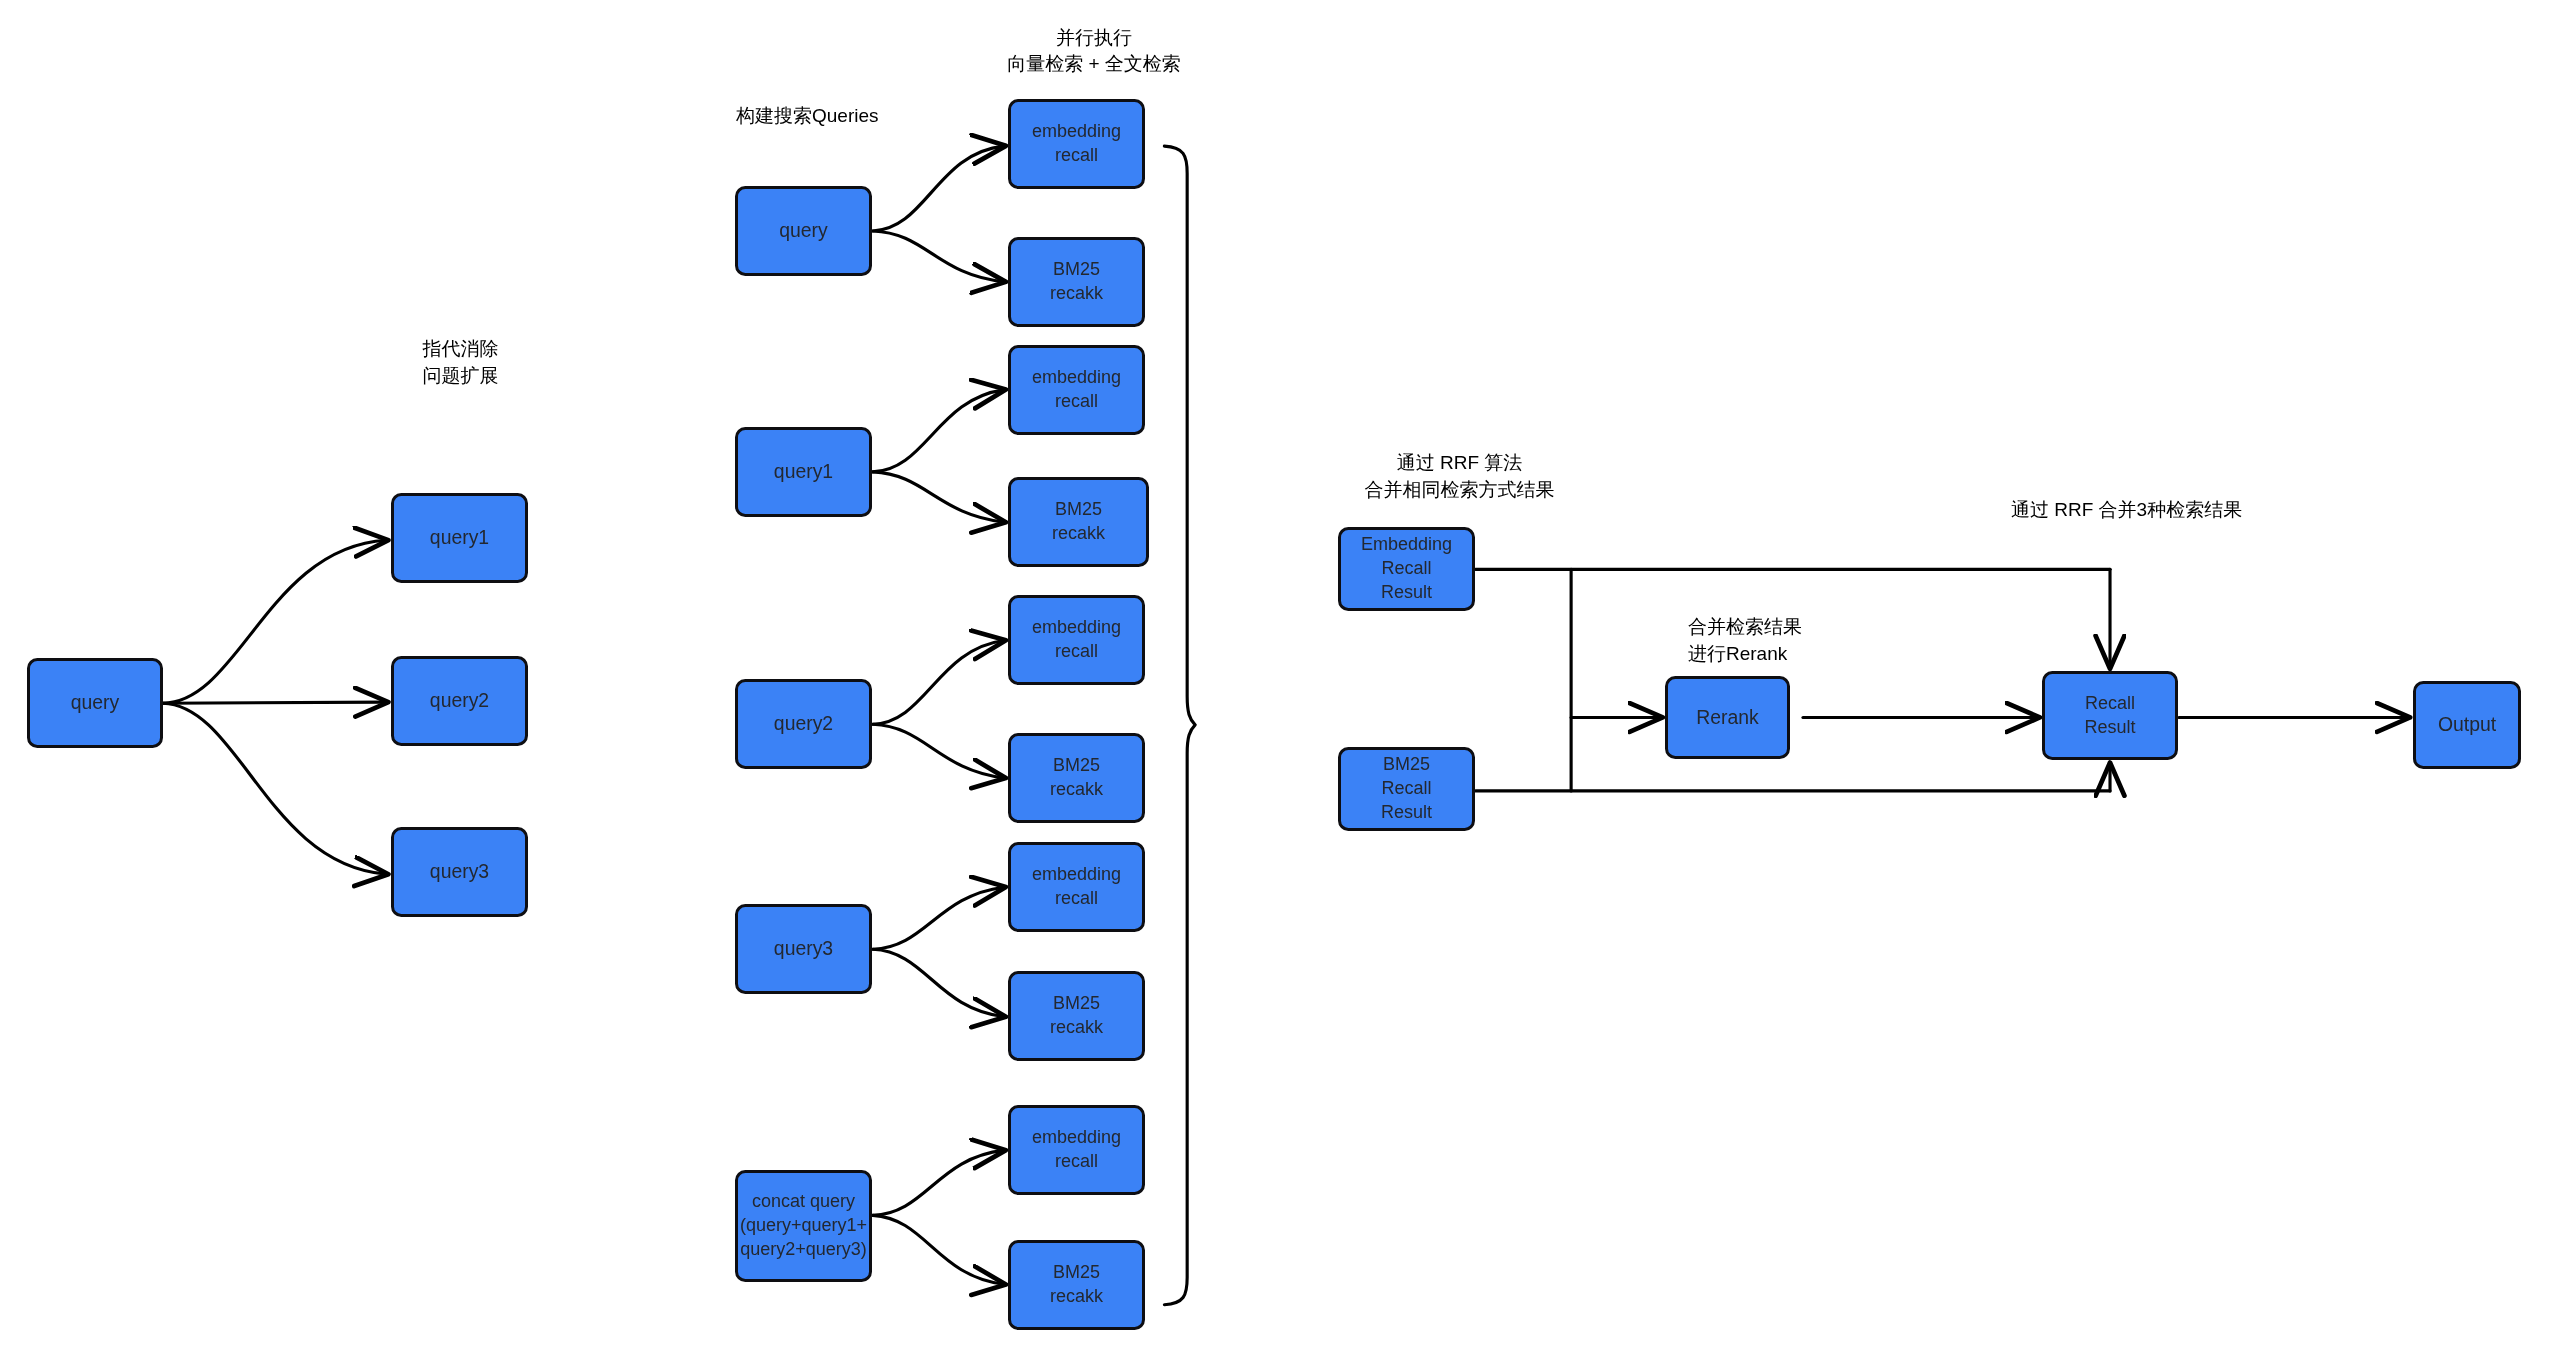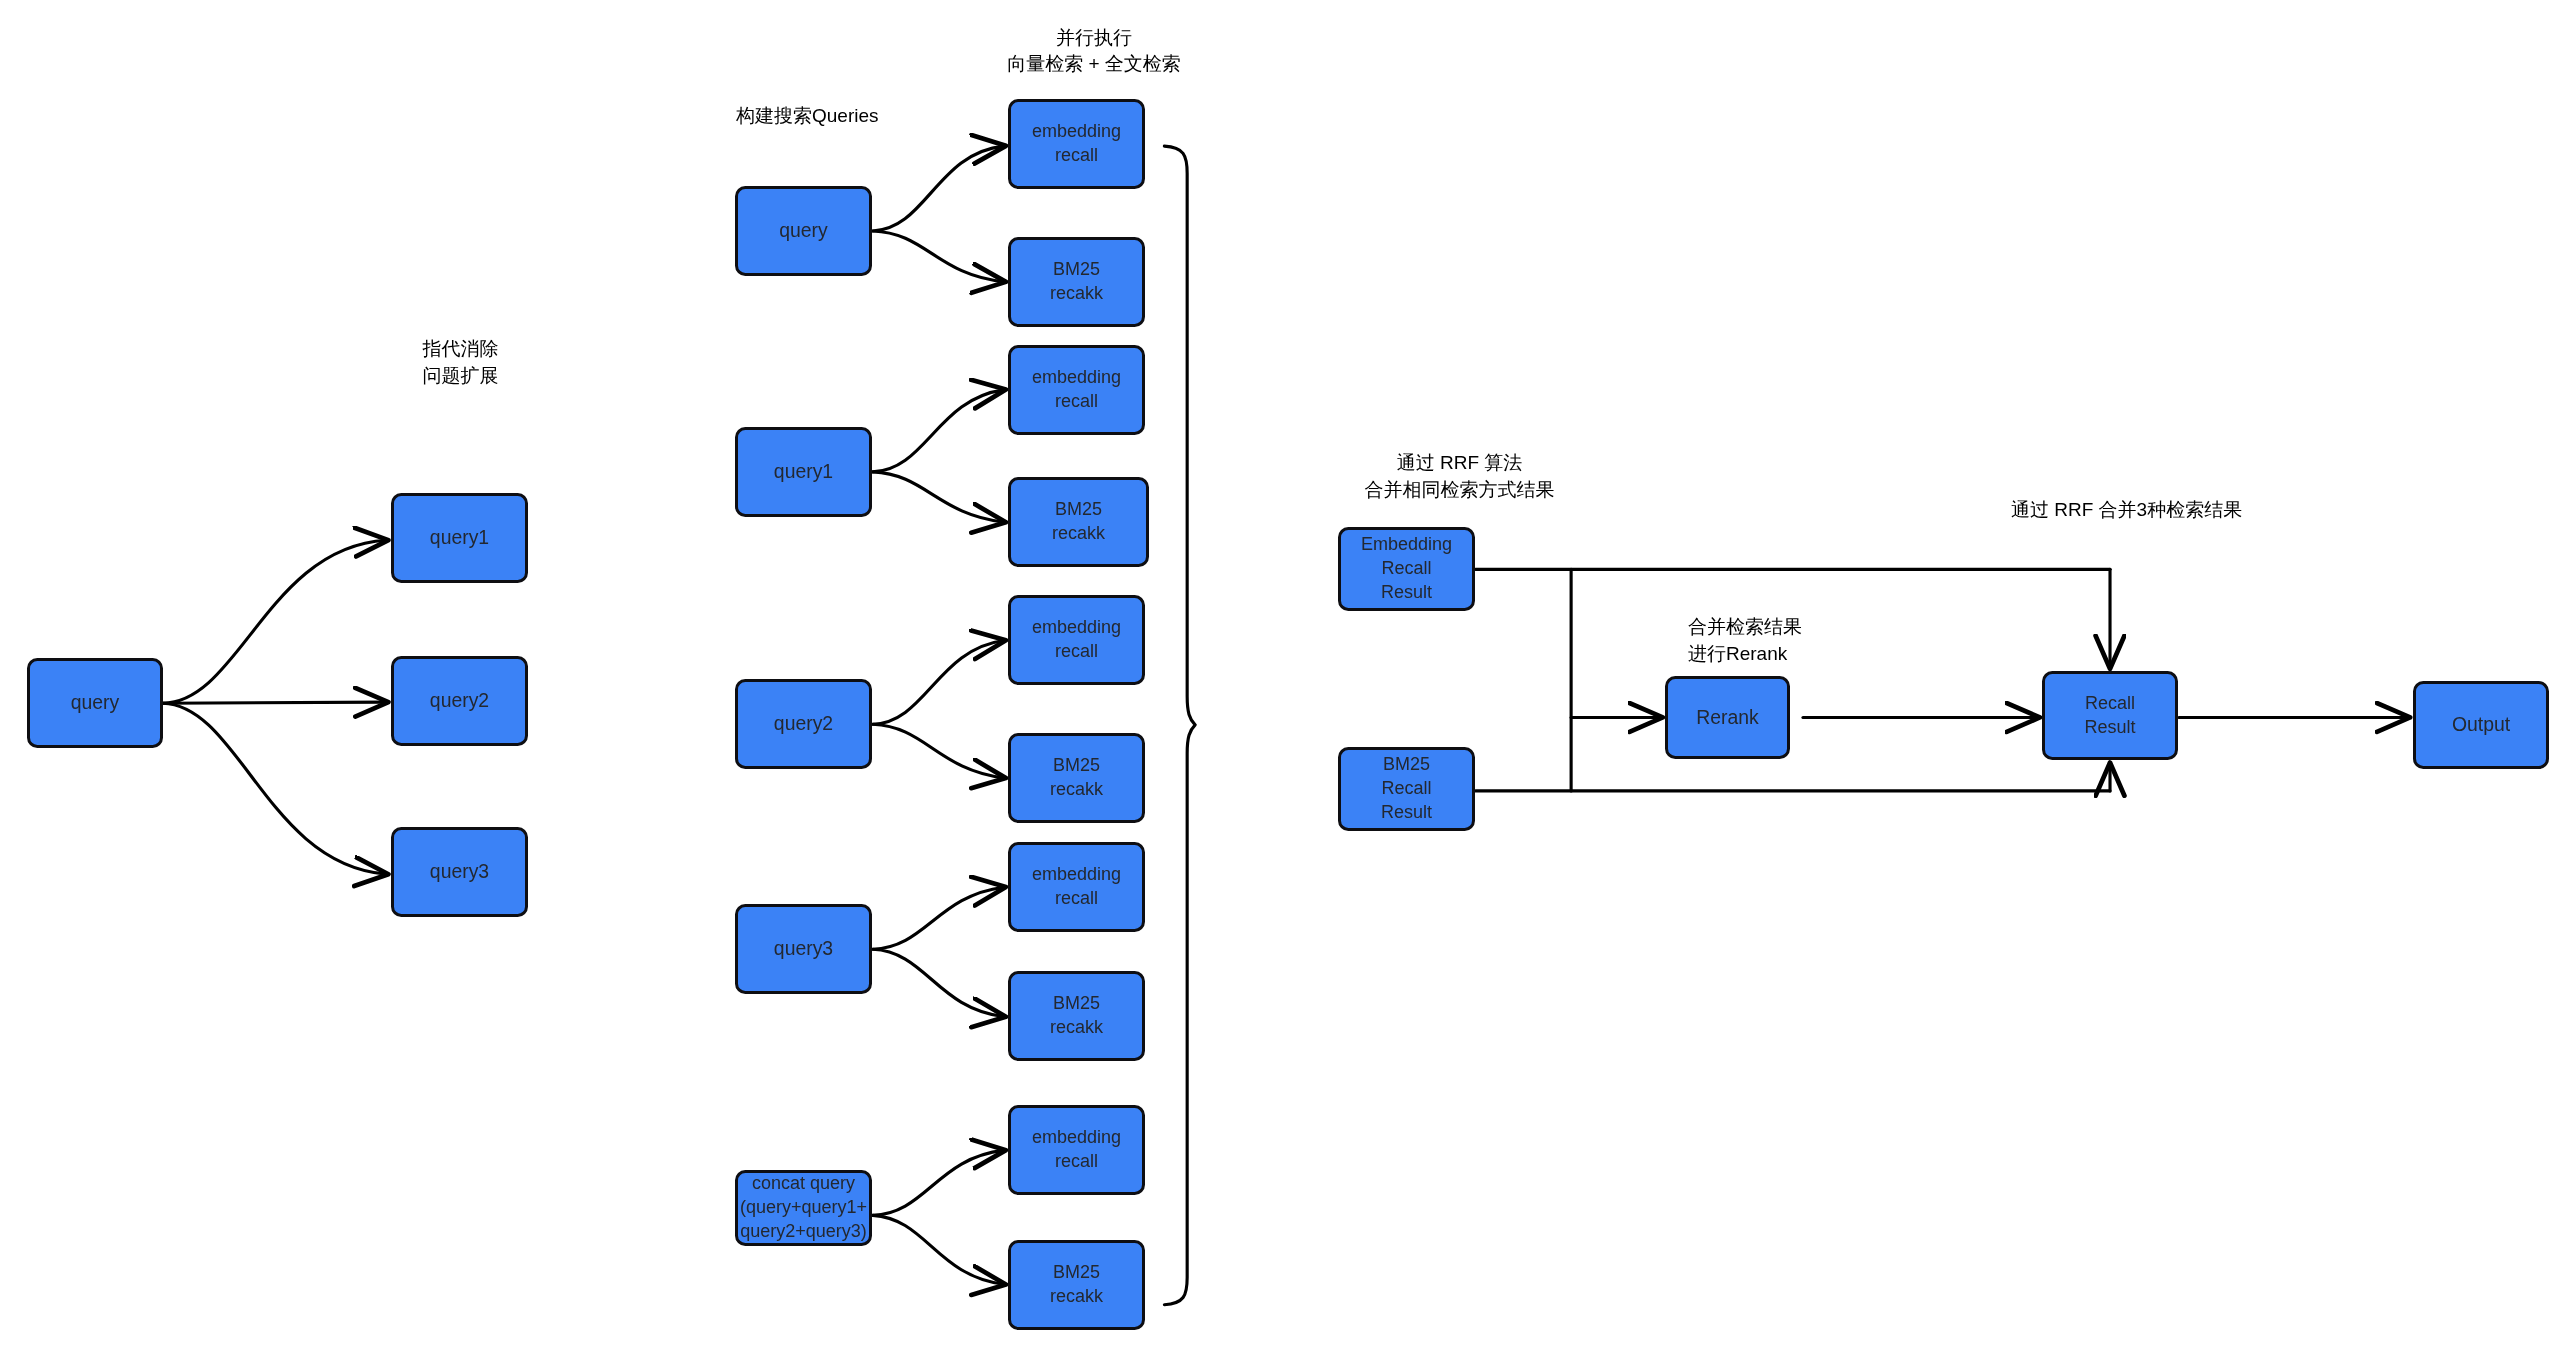--- a/index.html
+++ b/index.html
@@ -140,21 +140,21 @@
 
   <div class="node" style="left:27px;  top:658px; width:136px; height:90px;">query</div>
   <div class="node" style="left:391px; top:493px;  width:137px; height:90px;">query1</div>
   <div class="node" style="left:391px; top:656px; width:137px; height:90px;">query2</div>
   <div class="node" style="left:391px; top:827px; width:137px; height:90px;">query3</div>
 
   <div class="node" style="left:735px; top:186px;  width:137px; height:90px;">query</div>
   <div class="node" style="left:735px; top:427px;  width:137px; height:90px;">query1</div>
   <div class="node" style="left:735px; top:679px; width:137px; height:90px;">query2</div>
   <div class="node" style="left:735px; top:904px; width:137px; height:90px;">query3</div>
-  <div class="node small" style="left:735px; top:1170px; width:137px; height:76px;">concat query
+  <div class="node small" style="left:735px; top:1170px; width:137px; height:112px;">concat query
 (query+query1+
 query2+query3)</div>
 
   <div class="node small" style="left:1008px; top:99px;  width:137px; height:90px;">embedding
 recall</div>
   <div class="node small" style="left:1008px; top:237px;  width:137px; height:90px;">BM25
 recakk</div>
   <div class="node small" style="left:1008px; top:345px;  width:137px; height:90px;">embedding
 recall</div>
   <div class="node small" style="left:1008px; top:477px;  width:141px; height:90px;">BM25
@@ -174,16 +174,16 @@
 
   <div class="node small" style="left:1338px; top:527px;  width:137px; height:84px;">Embedding
 Recall
 Result</div>
   <div class="node small" style="left:1338px; top:747px; width:137px; height:84px;">BM25
 Recall
 Result</div>
   <div class="node" style="left:1665px; top:676px; width:125px; height:83px;">Rerank</div>
   <div class="node small" style="left:2042px; top:671px; width:136px; height:89px;">Recall
 Result</div>
-  <div class="node" style="left:2413px; top:681px; width:136px; height:88px;">Output</div>
+  <div class="node" style="left:2413px; top:681px; width:108px; height:88px;">Output</div>
 
 </div>
 
 
 </body></html>

